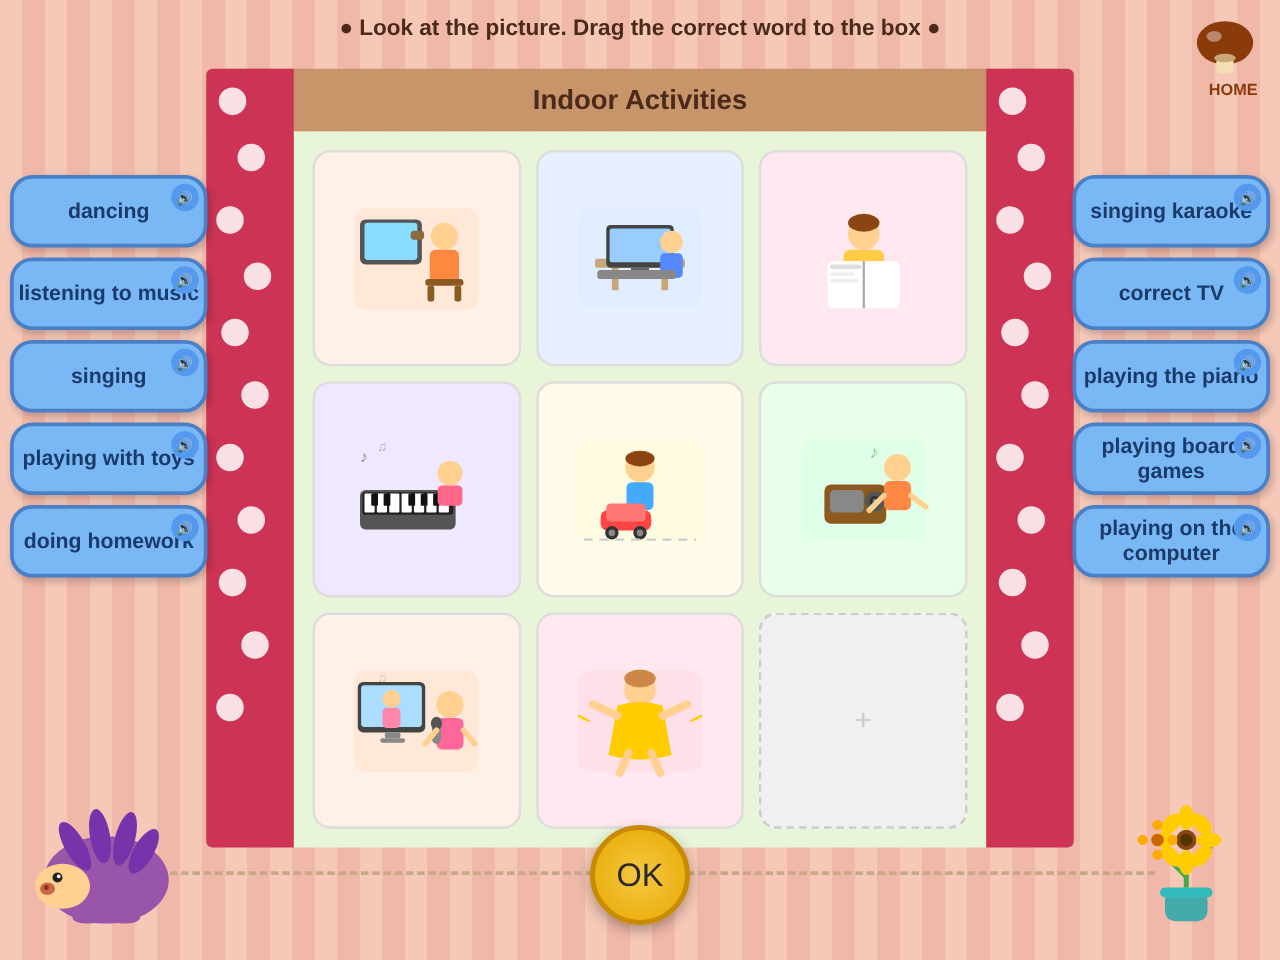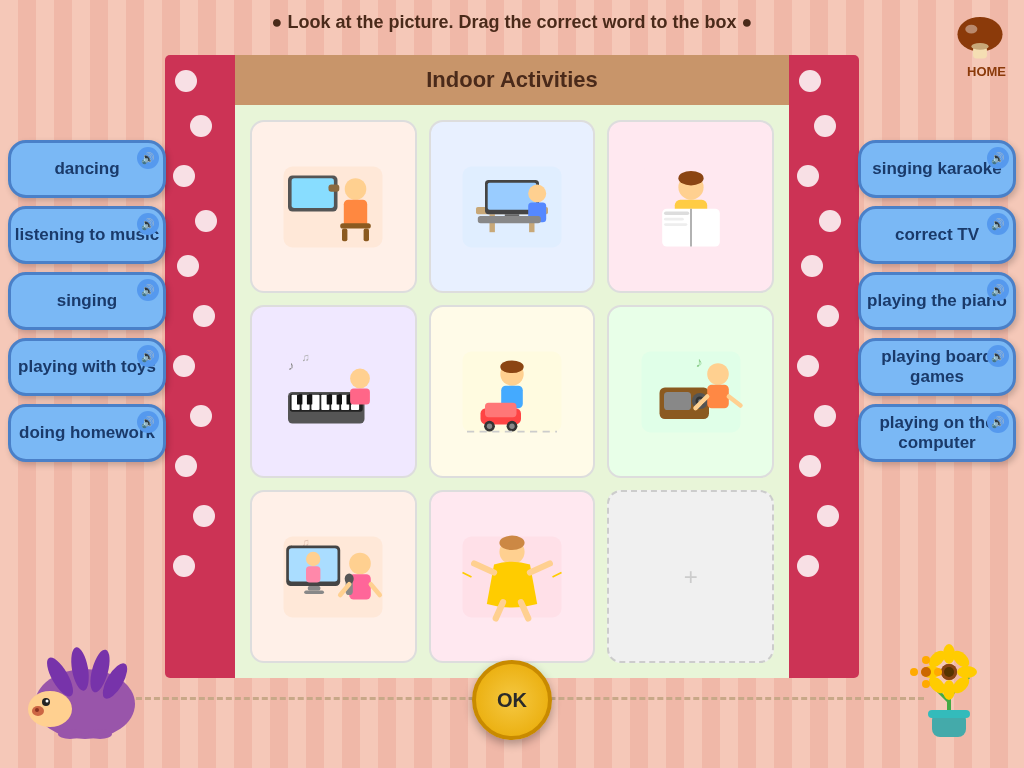--- a/index.html
+++ b/index.html
@@ -223,22 +223,22 @@
       background: radial-gradient(circle, #f5c842, #e8a800);
       border-radius: 50%;
       display: flex;
       align-items: center;
       justify-content: center;
       cursor: pointer;
       border: 4px solid #c88a00;
       box-shadow: 0 4px 10px rgba(0,0,0,0.3);
     }
     .ok-text {
-      font-size: 20px;
-      font-weight: bold;
+      font-size: 26px;
+      font-weight: normal;
       color: #2a2a2a;
     }
 
     
     .hedgehog {
       position: absolute;
       bottom: 10px;
       left: 20px;
       z-index: 10;
       font-size: 80px;

